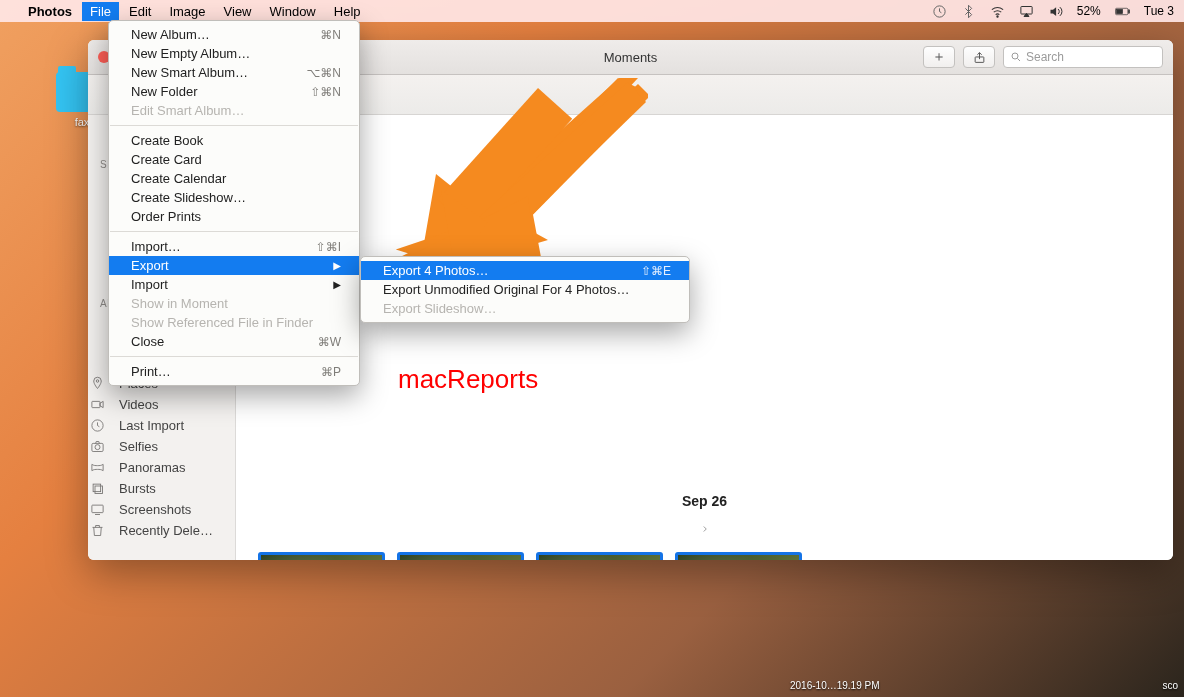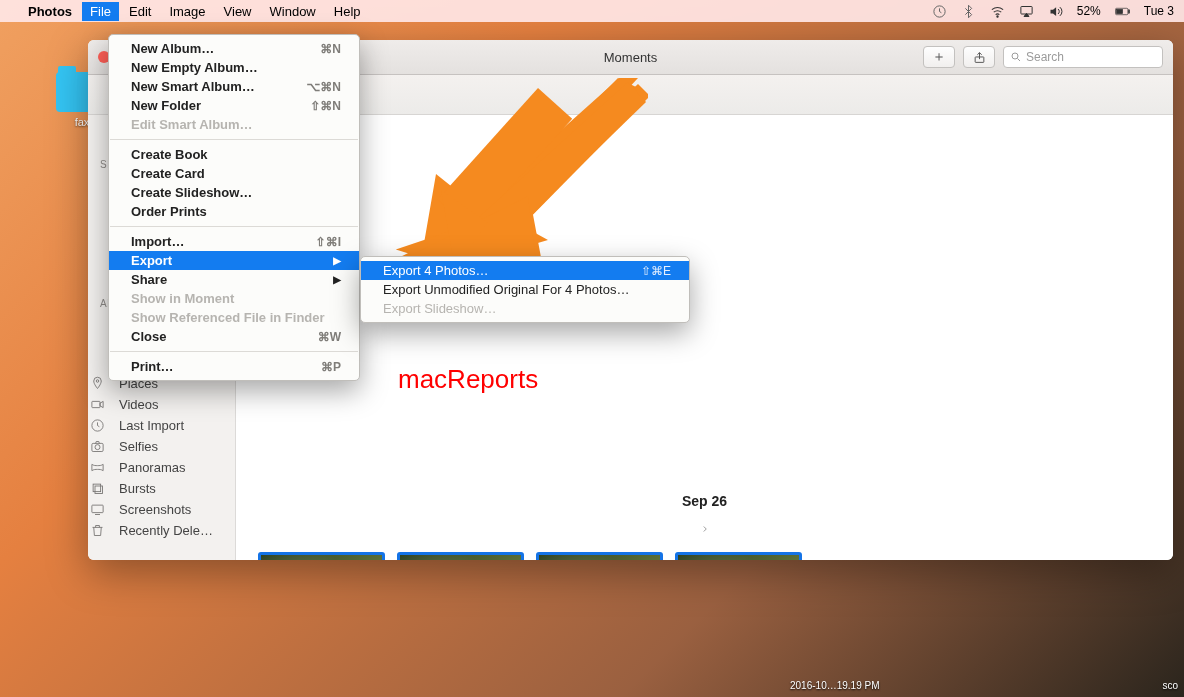--- a/index.html
+++ b/index.html
@@ -59,21 +59,21 @@
   
   .menu { position: absolute; background: #fcfcfa; border: 1px solid #c0beba; border-radius: 5px; box-shadow: 0 10px 28px rgba(0,0,0,.35); padding: 4px 0; font-size: 13px; color: #222; z-index: 60; }
   .menu .row { display: flex; align-items: center; justify-content: space-between; padding: 2px 18px 2px 22px; height: 19px; white-space: nowrap; }
   .menu .row.sel { background: #137cf0; color: #fff; }
   .menu .row.dis { color: #b6b4b0; align-items: center; }
   .menu .sep { height: 1px; background: #dcdad6; margin: 5px 1px; }
   .menu .sc  { color: #7f7d79; font-size: 12px; margin-left: 24px; }
   .menu .row.sel .sc { color: #e6f0ff; }
   .menu .arrow { margin-left: 24px; }
 
-  .file-menu { left: 108px; top: 34px; width: 252px; font-weight: bold; }
+  .file-menu { left: 108px; top: 20px; width: 252px; }
   .sub-menu  { left: 360px; top: 256px; width: 330px; }
 
   
   .big-arrow { position: absolute; left: 388px; top: 78px; width: 260px; height: 200px; z-index: 55; pointer-events: none; }
   .watermark { position: absolute; left: 398px; top: 364px; font-size: 26px; color: #ff0000; z-index: 55; font-family: Arial, sans-serif; }
 
   
   .desk-caption { position: absolute; bottom: 6px; color: #fff; font-size: 10px; text-shadow: 0 1px 2px #000; z-index: 2; }
 </style>
 </head>
@@ -267,38 +267,42 @@
     <div class="sep"></div>
     <div class="row">
       <span>Create Book</span>
       <span class="sc"></span>
     </div>
     <div class="row">
       <span>Create Card</span>
       <span class="sc"></span>
     </div>
     <div class="row">
+      <span>Create Calendar</span>
+      <span class="sc"></span>
+    </div>
+    <div class="row">
       <span>Create Slideshow…</span>
       <span class="sc"></span>
     </div>
     <div class="row">
       <span>Order Prints</span>
       <span class="sc"></span>
     </div>
     <div class="sep"></div>
     <div class="row">
       <span>Import…</span>
       <span class="sc">⇧⌘I</span>
     </div>
     <div class="row sel">
       <span>Export</span>
       <span class="arrow" style="font-size: 10px;">▶</span>
     </div>
     <div class="row">
-      <span>Share</span>
+      <span>Import</span>
       <span class="arrow" style="font-size: 10px;">▶</span>
     </div>
     <div class="row dis">
       <span>Show in Moment</span>
       <span class="sc"></span>
     </div>
     <div class="row dis">
       <span>Show Referenced File in Finder</span>
       <span class="sc"></span>
     </div>

